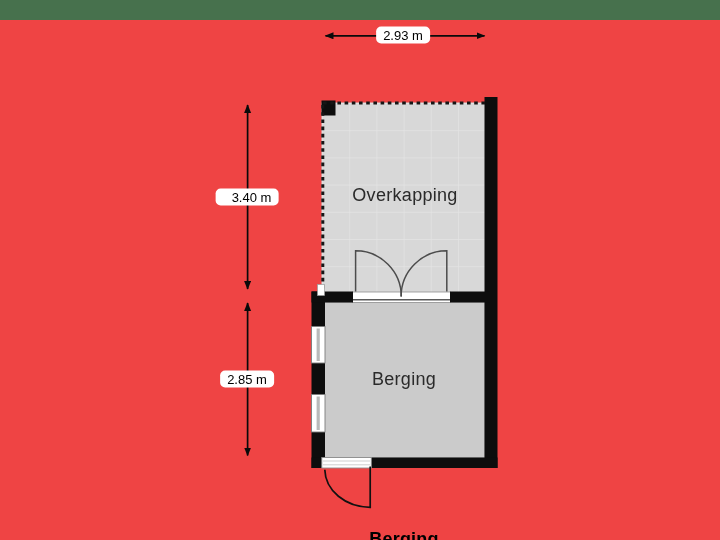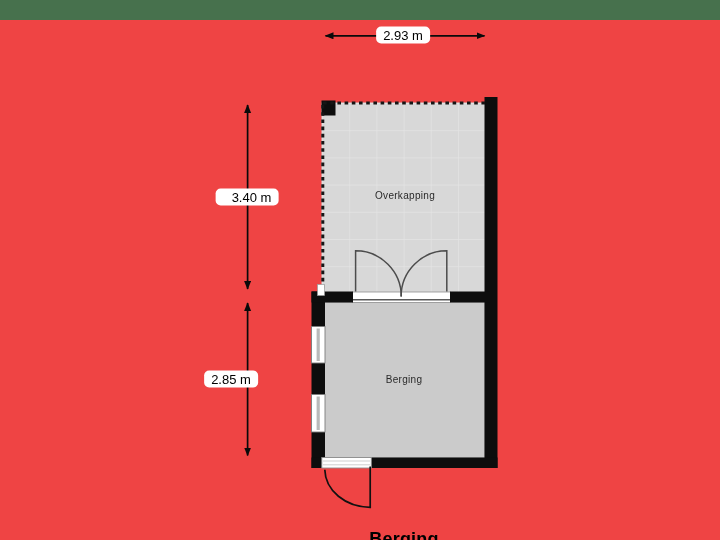--- a/index.html
+++ b/index.html
@@ -29,21 +29,21 @@
   .dim-label {
     background: #ffffff;
     color: #000000;
     font-size: 13px;
     line-height: 15px;
     padding: 1px 7px;
     border-radius: 5px;
   }
   .room-label {
     color: #2a2a2a;
-    font-size: 10px;
+    font-size: 18px;
     letter-spacing: 0.3px;
   }
   .plan-title {
     color: #000000;
     font-size: 18px;
     font-weight: bold;
     letter-spacing: 0.2px;
   }
 </style>
 </head>
@@ -107,20 +107,20 @@
 
     <g stroke="#0a0a0a" stroke-width="1.7">
       <line x1="325.5" y1="15.8" x2="484.5" y2="15.8" marker-start="url(#arrow)" marker-end="url(#arrow)"></line>
       <line x1="247.6" y1="85" x2="247.6" y2="269" marker-start="url(#arrow)" marker-end="url(#arrow)"></line>
       <line x1="247.6" y1="283" x2="247.6" y2="435.5" marker-start="url(#arrow)" marker-end="url(#arrow)"></line>
     </g>
   </svg>
 
   <div class="overlay-label dim-label" style="left:403px; top:15px;">2.93 m</div>
   <div class="overlay-label dim-label" style="left:247px; top:177px;padding-left:16px;">3.40 m</div>
-  <div class="overlay-label dim-label" style="left:231px; top:359px;">2.85 m</div>
+  <div class="overlay-label dim-label" style="left:247px; top:359px;">2.85 m</div>
 
   <div class="overlay-label room-label" style="left:405px; top:175px;">Overkapping</div>
   <div class="overlay-label room-label" style="left:404px; top:359px;">Berging</div>
 
   <div class="overlay-label plan-title" style="left:404px; top:519px;">Berging</div>
 
 </div>
 
 </body></html>

